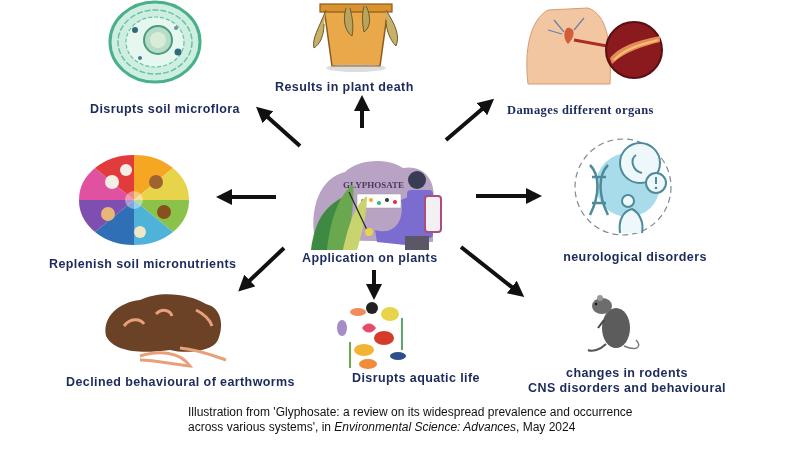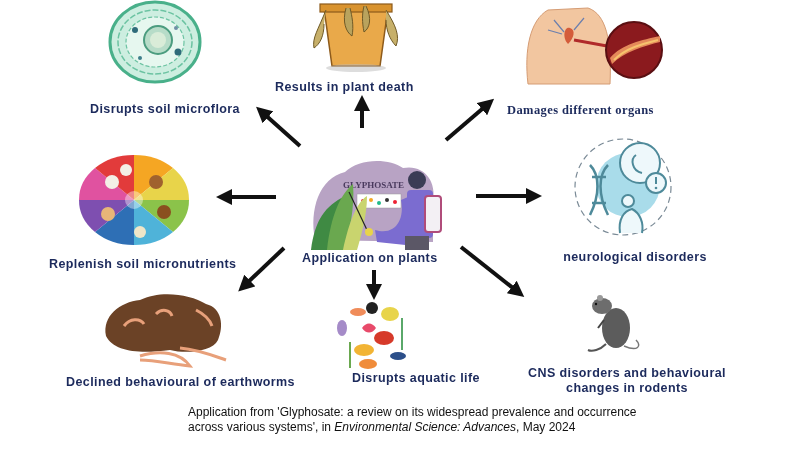--- a/index.html
+++ b/index.html
@@ -153,20 +153,20 @@
 <div class="lbl" style="left:275px;top:80px;">Results in plant death</div>
 <div class="lbl" style="left:507px;top:103px;font-family:Liberation Serif, serif;">Damages different organs</div>
 <div class="lbl" style="left:49px;top:257px;text-align:center;">Replenish soil micronutrients</div>
 <div class="lbl" style="left:302px;top:251px;">Application on plants</div>
 <div class="lbl" style="left:522px;top:250px;width:226px;">
   <div>neurological disorders</div>
 </div>
 <div class="lbl" style="left:66px;top:375px;">Declined behavioural of earthworms</div>
 <div class="lbl" style="left:328px;top:371px;margin-left:24px;">Disrupts aquatic life</div>
 <div class="lbl" style="left:518px;top:366px;width:218px;">
+  <div>changes in rodents</div>
   <div>CNS disorders and behavioural</div>
-  <div>changes in rodents</div>
 </div>
 
 <div class="caption">
-  <div>Application from 'Glyphosate: a review on its widespread prevalence and occurrence</div>
+  <div>Illustration from 'Glyphosate: a review on its widespread prevalence and occurrence</div>
   <div><span>across various systems', in </span><i>Environmental Science: Advances</i><span>, May 2024</span></div>
 </div>
 
 </body></html>

